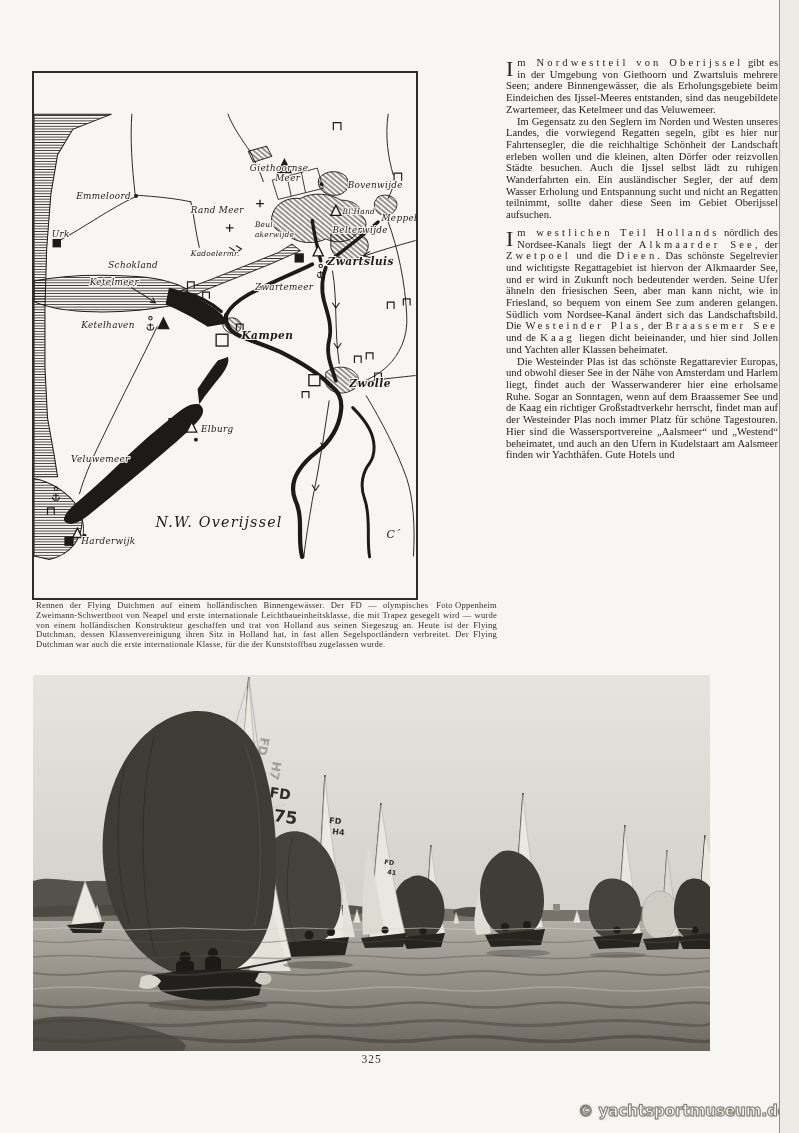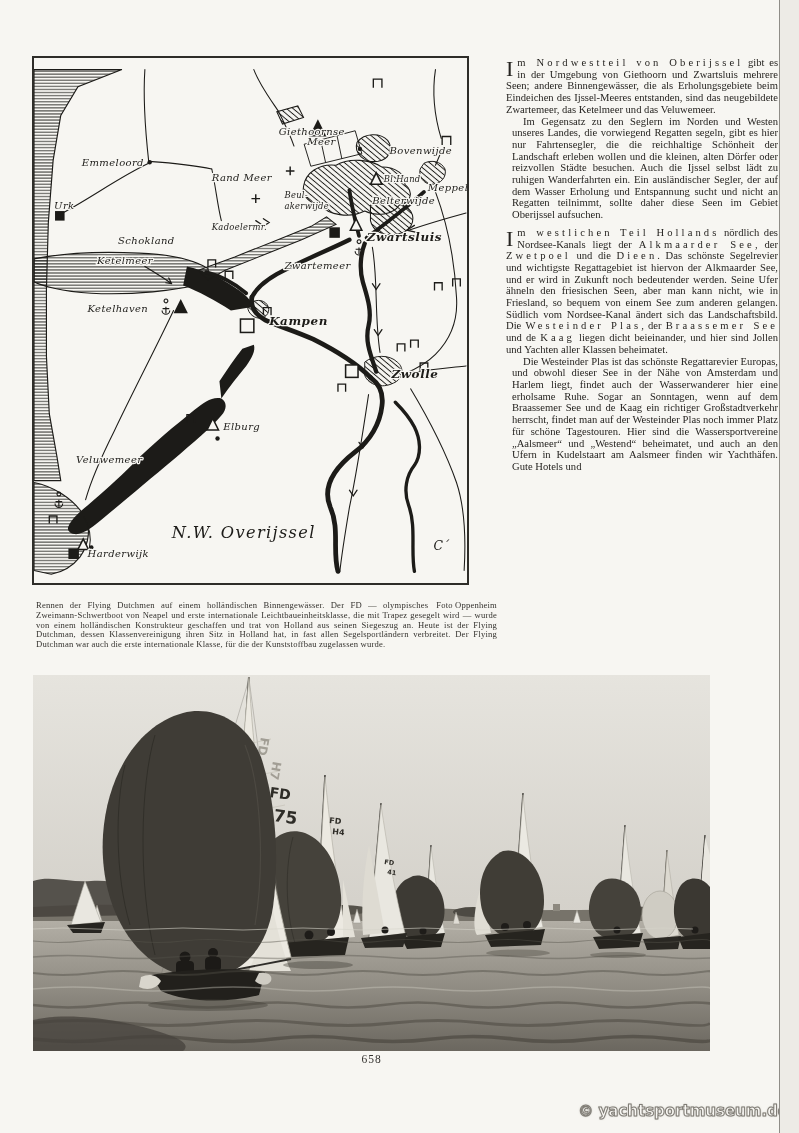--- a/index.html
+++ b/index.html
@@ -2,42 +2,42 @@
 <html><head>
 <meta charset="utf-8">
 <style>
   html,body{margin:0;padding:0;background:#d9d7d2;}
   .page{position:relative;width:799px;height:1133px;background:#f7f6f2;overflow:hidden;
         font-family:"Liberation Serif",serif;}
   .page-edge{position:absolute;left:779px;top:0;width:1px;height:1133px;background:#8f8d88;}
   .page-strip{position:absolute;left:780px;top:0;width:19px;height:1133px;background:#edebe6;}
 
   
-  .map-frame{position:absolute;left:32px;top:56px;width:437px;height:529px;
+  .map-frame{position:absolute;left:32px;top:71px;width:386px;height:529px;
              border:2px solid #2e2d29;box-sizing:border-box;background:#f7f6f2;}
   .map-frame svg{display:block;width:100%;height:100%;}
   #map-svg text{font-family:"DejaVu Serif",serif;font-style:italic;fill:#1c1b18;
                 paint-order:stroke;stroke:#f7f6f2;stroke-width:2.6px;stroke-linejoin:round;}
   #map-svg .ml-m{font-size:10.5px;letter-spacing:.4px;}
   #map-svg .ml-s{font-size:8.8px;letter-spacing:.3px;}
   #map-svg .ml-b{font-size:12.5px;font-weight:bold;letter-spacing:.6px;}
   #map-svg .ml-big{font-size:17px;letter-spacing:1.4px;}
   #map-svg .ml-sig{font-size:13px;}
 
   
   .caption{position:absolute;left:36px;top:601px;width:461px;
            font-size:8.6px;line-height:9.8px;color:#34322e;text-align:justify;
            letter-spacing:.2px;}
   .caption .credit{float:right;padding-left:8px;}
 
   
   .article{position:absolute;left:506px;top:57px;width:272px;
            font-size:10.6px;line-height:11.7px;color:#262421;text-align:justify;}
   .article p{margin:0;}
-  .article p.indent{text-indent:11px;margin-left:6px;}
+  .article p.indent{text-indent:11px;}
   .article p.gap{margin-top:6px;}
   .article .dropcap{float:left;font-size:22px;line-height:21px;padding:1px 4px 0 0;}
   .article .sp{letter-spacing:3.1px;font-family:Liberation Serif, serif;}
 
   
   .photo{position:absolute;left:33px;top:675px;width:677px;height:376px;background:#c9c6bf;}
   .photo svg{display:block;width:100%;height:100%;}
   .sn{font-family:"DejaVu Sans",sans-serif;font-weight:bold;fill:#2e2c27;}
   .snm{font-family:"DejaVu Sans",sans-serif;font-weight:bold;fill:#8e8a80;opacity:.75;}
 
@@ -360,17 +360,17 @@
         <path d="M0,364 q40,5 80,0 t80,0 t80,0 t80,0 t80,0 t80,0 t80,0 t80,0 t37,0" stroke="#413e37" stroke-width="3.6" opacity=".55"></path>
         <path d="M0,345 C30,338 70,342 110,352 C140,360 160,368 150,376 L0,376 Z" fill="#45423c" opacity=".75" stroke="none"></path>
         <ellipse cx="175" cy="330" rx="60" ry="6" fill="#3f3c35" opacity=".4" stroke="none"></ellipse>
         <ellipse cx="285" cy="290" rx="35" ry="4" fill="#3f3c35" opacity=".4" stroke="none"></ellipse>
         <ellipse cx="485" cy="278" rx="32" ry="3.5" fill="#3f3c35" opacity=".35" stroke="none"></ellipse>
         <ellipse cx="585" cy="280" rx="28" ry="3" fill="#3f3c35" opacity=".35" stroke="none"></ellipse>
       </g>
     </svg>
   </figure>
 
-  <div class="pagenum">658</div>
+  <div class="pagenum">325</div>
   <div class="watermark">© yachtsportmuseum.de</div>
   <div class="page-strip"></div>
   <div class="page-edge"></div>
 </div>
 
 </body></html>

